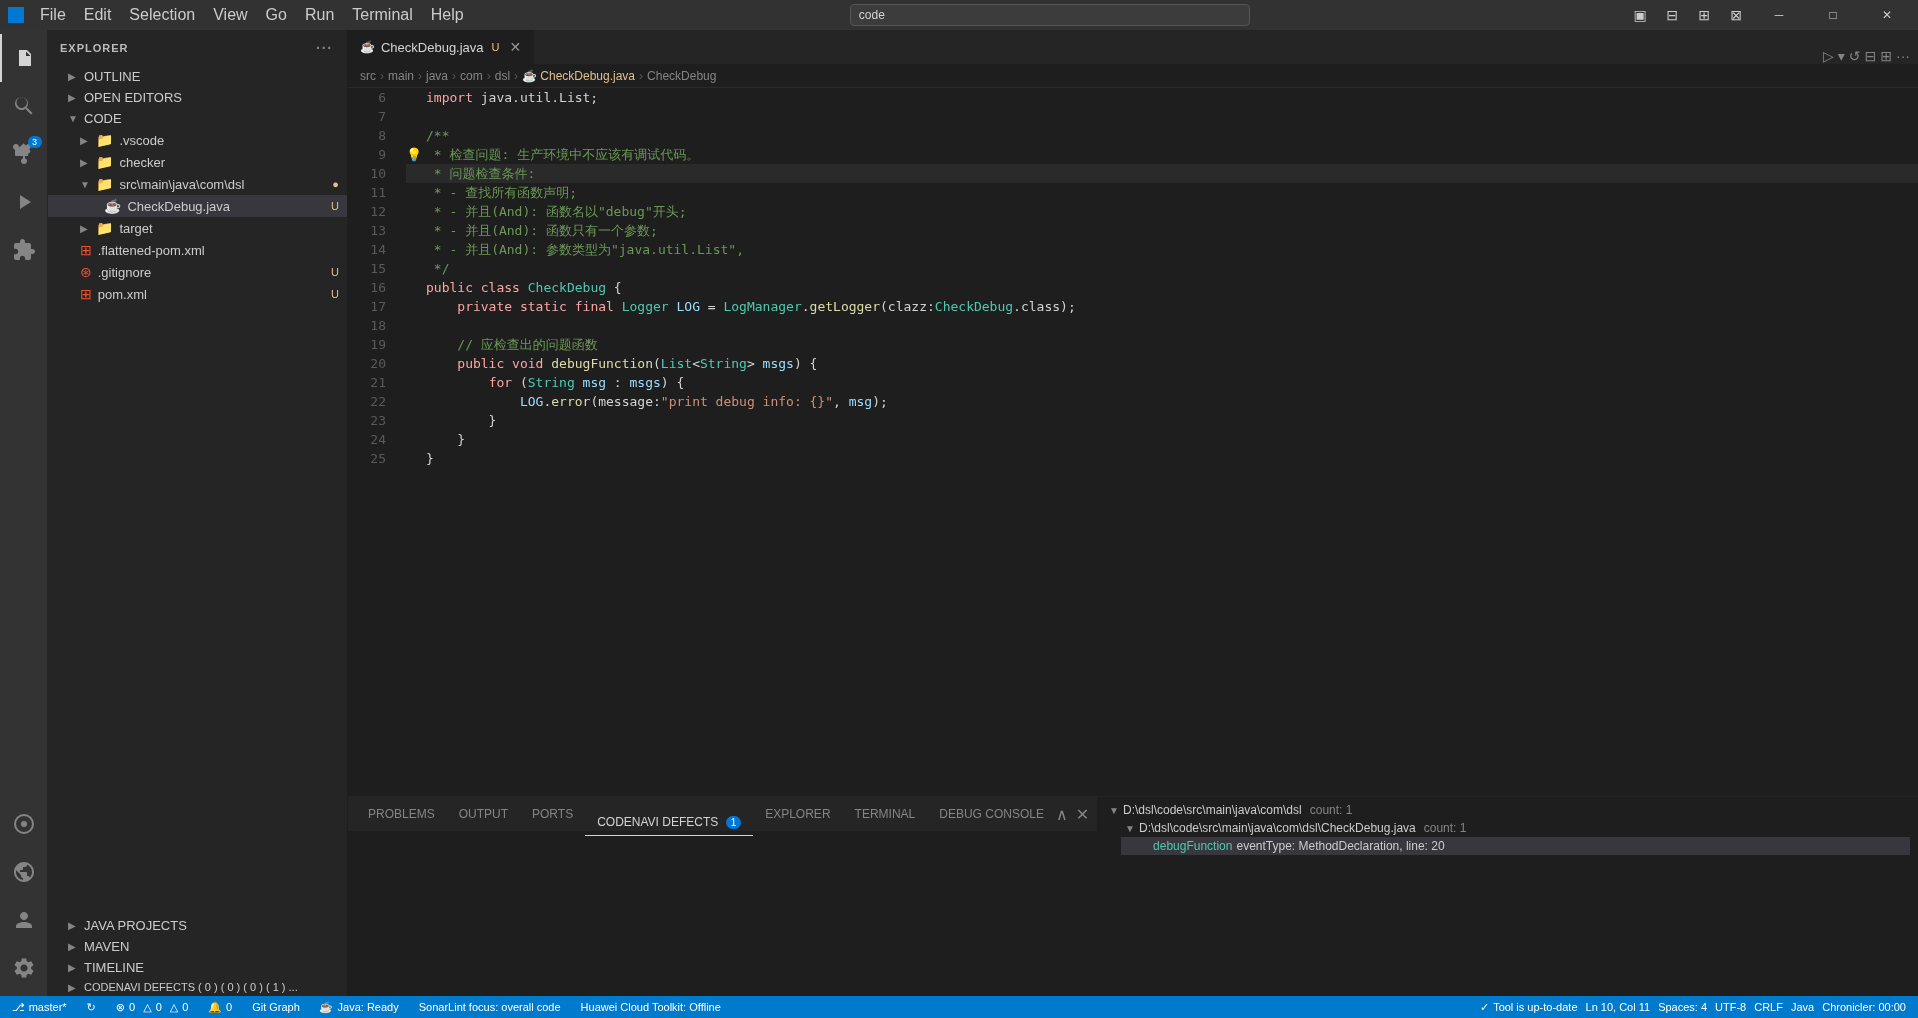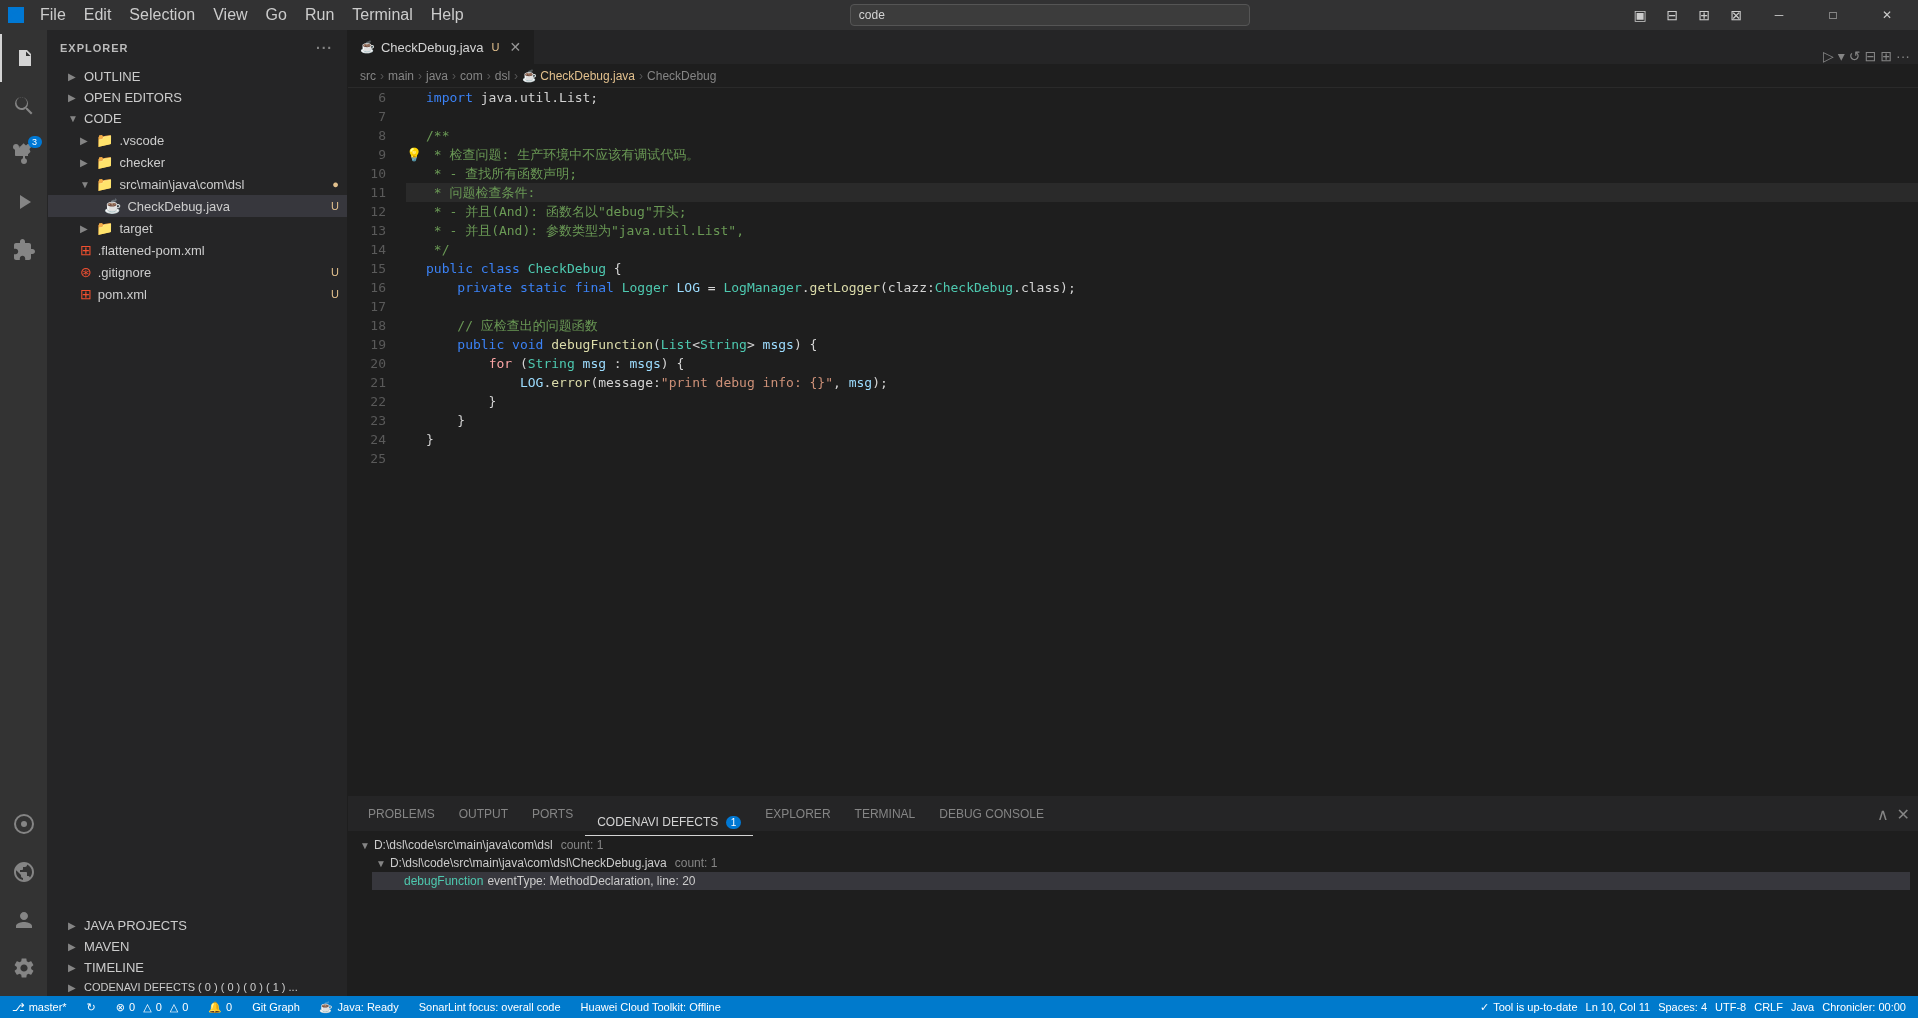--- a/index.html
+++ b/index.html
@@ -54,30 +54,30 @@
     .breadcrumb-sep { color: #555; }
 
     
     .code-editor { flex: 1; display: flex; overflow: hidden; background: #1e1e1e; }
     .line-numbers { width: 50px; background: #1e1e1e; padding: 0; text-align: right; color: #5a5a5a; font-family: 'Consolas', monospace; font-size: 13px; line-height: 19px; padding-right: 12px; padding-top: 0; flex-shrink: 0; user-select: none; }
     .code-content { flex: 1; overflow: auto; padding-left: 8px; font-family: 'Consolas', monospace; font-size: 13px; line-height: 19px; color: #d4d4d4; }
     .code-line { white-space: pre; display: flex; align-items: center; }
     .code-line.highlighted { background: #2a2a2a; }
     
     
-    .kw { color: #3b82f6; }
+    .kw { color: #fca5a5; }
     .kw2 { color: #fca5a5; }
     .str { color: #ce9178; }
     .cmt { color: #6a9955; }
     .fn { color: #dcdcaa; }
     .cls { color: #4ec9b0; }
     .var { color: #9cdcfe; }
     
     
-    .panel { height: 200px; background: #1e1e1e; border-top: 1px solid #252526; display: flex; flex-direction: column; flex-shrink: 0; }
+    .panel { height: 200px; background: #1e1e1e; border-top: 1px solid #252526; display: flex; flex-direction: row; flex-shrink: 0; }
     .panel-tabs { display: flex; align-items: center; background: #252526; border-bottom: 1px solid #1e1e1e; padding: 0 8px; height: 35px; }
     .panel-tab { padding: 6px 12px; cursor: pointer; color: #858585; font-size: 12px; border-bottom: 1px solid transparent; }
     .panel-tab.active { color: #d4d4d4; border-bottom: 1px solid #d4d4d4; margin-top: 16px; }
     .panel-tab .badge { background: #0078d4; color: white; border-radius: 10px; padding: 1px 5px; font-size: 10px; margin-left: 4px; }
     .panel-actions { margin-left: auto; display: flex; gap: 8px; }
     .panel-action-btn { cursor: pointer; color: #858585; font-size: 16px; }
     .panel-content { flex: 1; overflow-y: auto; padding: 4px 8px; }
     .defect-group { margin-bottom: 2px; }
     .defect-group-header { display: flex; align-items: center; padding: 2px 4px; cursor: pointer; color: #cccccc; font-size: 12px; }
     .defect-arrow { margin-right: 4px; font-size: 10px; color: #858585; }
@@ -348,35 +348,39 @@
         <div class="code-line">
           <span style="width:20px;display:inline-block"></span>
           <span class="cmt">/**</span>
         </div>
 
         <div class="code-line">
           <span style="width:20px;display:inline-block;color:#e8c46a">💡</span>
           <span class="cmt"> * 检查问题: 生产环境中不应该有调试代码。</span>
         </div>
 
+        <div class="code-line highlighted">
+          <span style="width:20px;display:inline-block"></span>
+          <span class="cmt"> * 问题检查条件:</span>
+        </div>
+
         <div class="code-line">
           <span style="width:20px;display:inline-block"></span>
           <span class="cmt"> * - 查找所有函数声明;</span>
         </div>
 
-        <div class="code-line highlighted">
-          <span style="width:20px;display:inline-block"></span>
-          <span class="cmt"> * 问题检查条件:</span>
-        </div>
-
         <div class="code-line">
           <span style="width:20px;display:inline-block"></span>
           <span class="cmt"> * - 并且(And): 函数名以"debug"开头;</span>
         </div>
 
+        <div class="code-line">
+          <span style="width:20px;display:inline-block"></span>
+          <span class="cmt"> * - 并且(And): 函数只有一个参数;</span>
+        </div>
 
         <div class="code-line">
           <span style="width:20px;display:inline-block"></span>
           <span class="cmt"> * - 并且(And): 参数类型为"java.util.List",</span>
         </div>
 
         <div class="code-line">
           <span style="width:20px;display:inline-block"></span>
           <span class="cmt"> */</span>
         </div>

